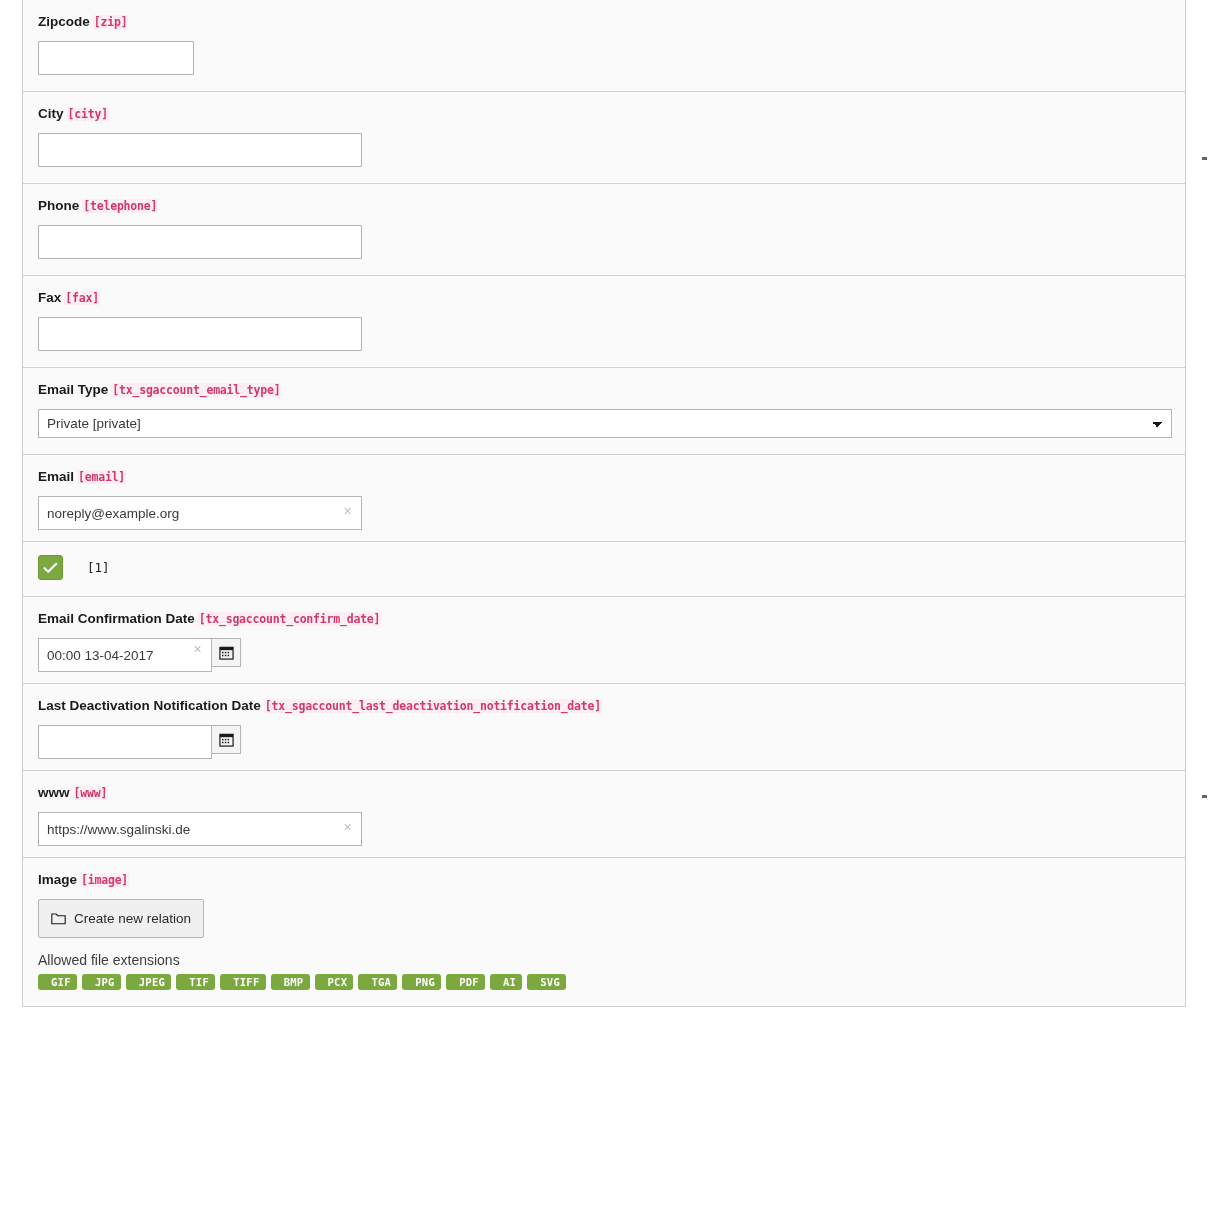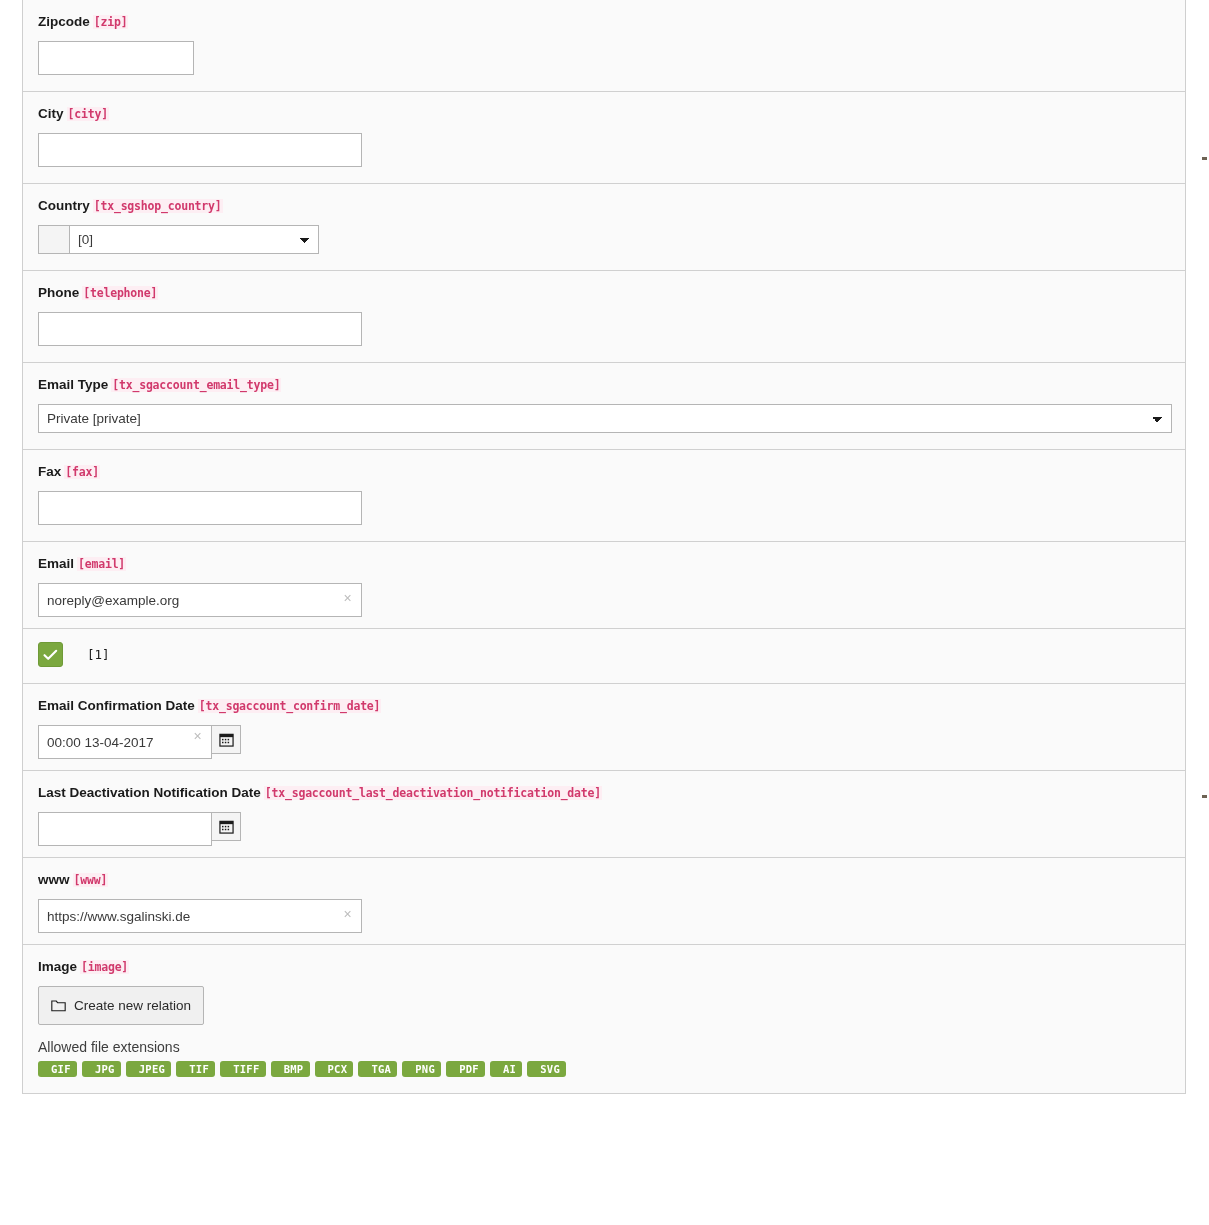--- a/index.html
+++ b/index.html
@@ -224,53 +224,42 @@
       <input class="text-input w-small" type="text" value="" style="">
     </div>
 
     <div class="field-row">
       <div class="label-line">
         <span class="label-text">City</span><span class="field-key">[city]</span>
       </div>
       <input class="text-input w-medium" type="text" value="" style="">
     </div>
 
-    <div class="field-row">
-      <div class="label-line">
-        <span class="label-text">Country</span><span class="field-key">[tx_sgshop_country]</span>
-      </div>
-      <div class="input-group">
-        <div class="group-addon"></div>
-        <select class="select-ctl sel-country">
-          <option>[0]</option>
-        </select>
-      </div>
-    </div>
 
     <div class="field-row">
       <div class="label-line">
         <span class="label-text">Phone</span><span class="field-key">[telephone]</span>
+      </div>
+      <input class="text-input w-medium" type="text" value="" style="">
+    </div>
+
+    <div class="field-row">
+      <div class="label-line">
+        <span class="label-text">Fax</span><span class="field-key">[fax]</span>
       </div>
       <input class="text-input w-medium" type="text" value="" style="">
     </div>
 
     <div class="field-row">
       <div class="label-line">
         <span class="label-text">Email Type</span><span class="field-key">[tx_sgaccount_email_type]</span>
       </div>
       <select class="select-ctl sel-emailtype">
         <option>Private [private]</option>
       </select>
-    </div>
-
-    <div class="field-row">
-      <div class="label-line">
-        <span class="label-text">Fax</span><span class="field-key">[fax]</span>
-      </div>
-      <input class="text-input w-medium" type="text" value="" style="">
     </div>
 
     <div class="field-row">
       <div class="label-line">
         <span class="label-text">Email</span><span class="field-key">[email]</span>
       </div>
       <div class="input-clear-wrap">
         <input class="text-input" type="text" value="noreply@example.org" style="">
         <span class="clear-x">×</span>
       </div>

